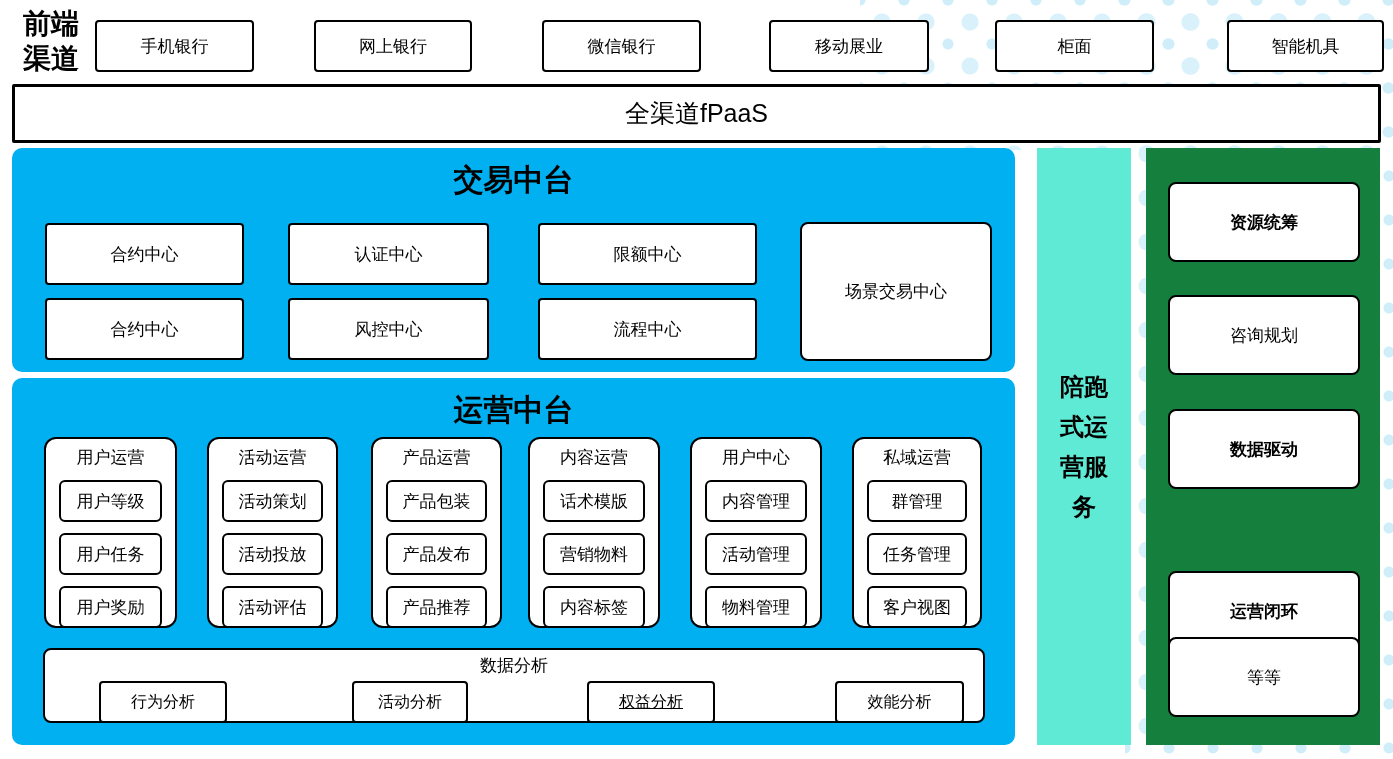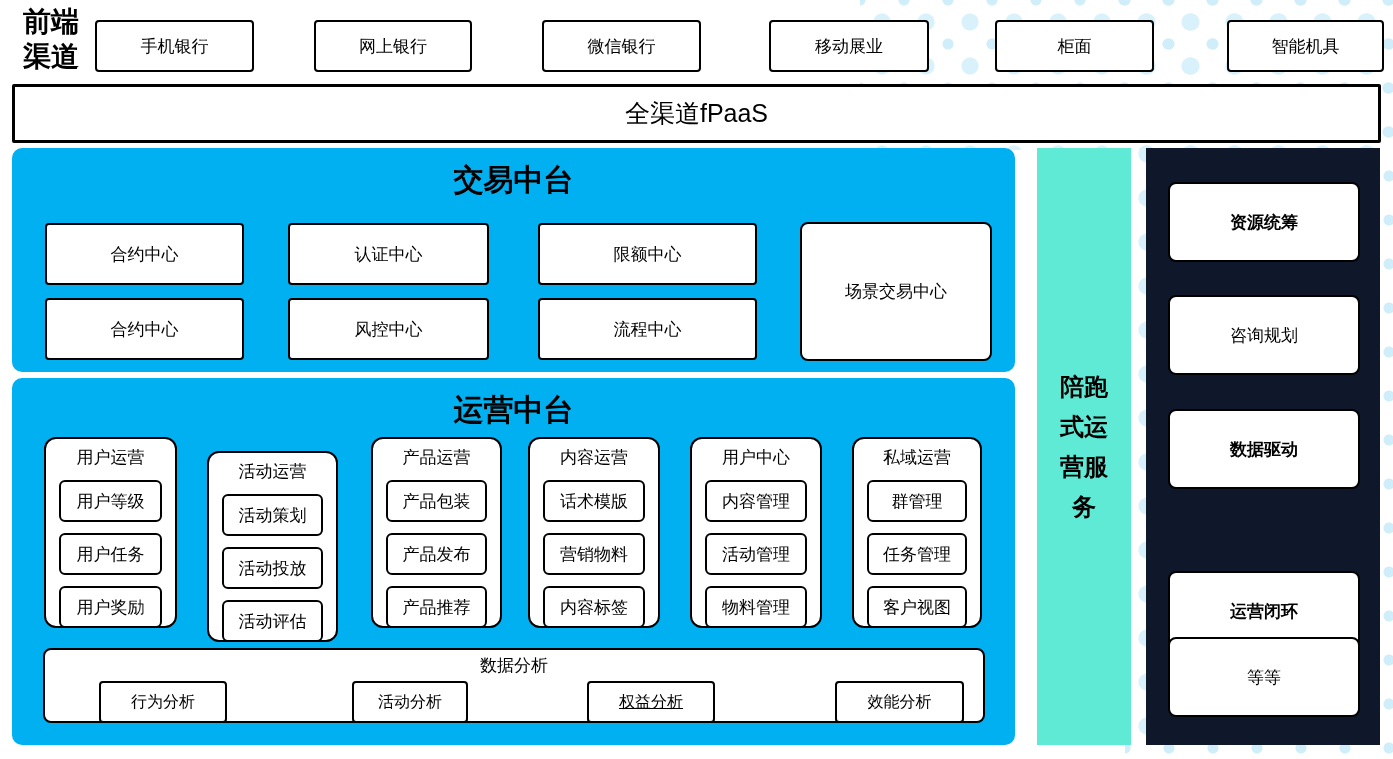--- a/index.html
+++ b/index.html
@@ -14,21 +14,21 @@
       radial-gradient(circle, #d9f1fb 8px, transparent 9px),
       radial-gradient(circle, #cfeef9 5px, transparent 6px);
     background-size:44px 44px,44px 44px;
     background-position:0 0,22px 22px;
   }
   .dots-top{left:860px;top:0;width:533px;height:150px;}
   .dots-right{left:1125px;top:0;width:268px;height:759px;}
 
   .layer{position:absolute;z-index:1;}
 
-  .serif-title{font-family:Liberation Mono, monospace;font-weight:bold;}
+  .serif-title{font-family:Liberation Serif, serif;font-weight:bold;}
 
   .front-label{
     left:8px;top:6px;width:86px;font-size:28px;line-height:35px;text-align:center;
   }
 
   .box{
     position:absolute;background:#fff;border:2px solid #000;border-radius:4px;
     display:flex;align-items:center;justify-content:center;z-index:1;
   }
   .channel{top:20px;height:48px;font-size:17px;}
@@ -64,21 +64,21 @@
   }
   .analysis-title{text-align:center;font-size:17px;padding-top:4px;}
   .analysis-item{position:absolute;top:31px;height:38px;font-size:16px;}
 
   .sidebar{
     position:absolute;left:1037px;top:148px;width:94px;height:597px;background:#5eead4;
     display:flex;flex-direction:column;align-items:center;justify-content:center;
     font-size:24px;font-weight:600;line-height:40px;z-index:1;
   }
   .rpanel{
-    position:absolute;left:1146px;top:148px;width:234px;height:597px;background:#0f172a;z-index:1;
+    position:absolute;left:1146px;top:148px;width:234px;height:597px;background:#15803d;z-index:1;
   }
   .svc{left:22px;width:188px;height:76px;border-radius:8px;font-size:17px;}
   .svc.bold{font-weight:bold;}
 </style>
 </head>
 <body>
 
 <div class="stage">
 
   <div class="dots dots-top"></div>
@@ -111,21 +111,21 @@
 
   <div class="block block-ops">
     <div class="block-title serif-title">运营中台</div>
 
     <div class="group" style="left:32px;width:133px;">
       <div class="group-title">用户运营</div>
       <div class="group-item">用户等级</div>
       <div class="group-item">用户任务</div>
       <div class="group-item">用户奖励</div>
     </div>
-    <div class="group" style="left:195px;width:131px;margin-top:14px;">
+    <div class="group" style="left:195px;width:131px;">
       <div class="group-title">活动运营</div>
       <div class="group-item">活动策划</div>
       <div class="group-item">活动投放</div>
       <div class="group-item">活动评估</div>
     </div>
     <div class="group" style="left:359px;width:131px;">
       <div class="group-title">产品运营</div>
       <div class="group-item">产品包装</div>
       <div class="group-item">产品发布</div>
       <div class="group-item">产品推荐</div>

